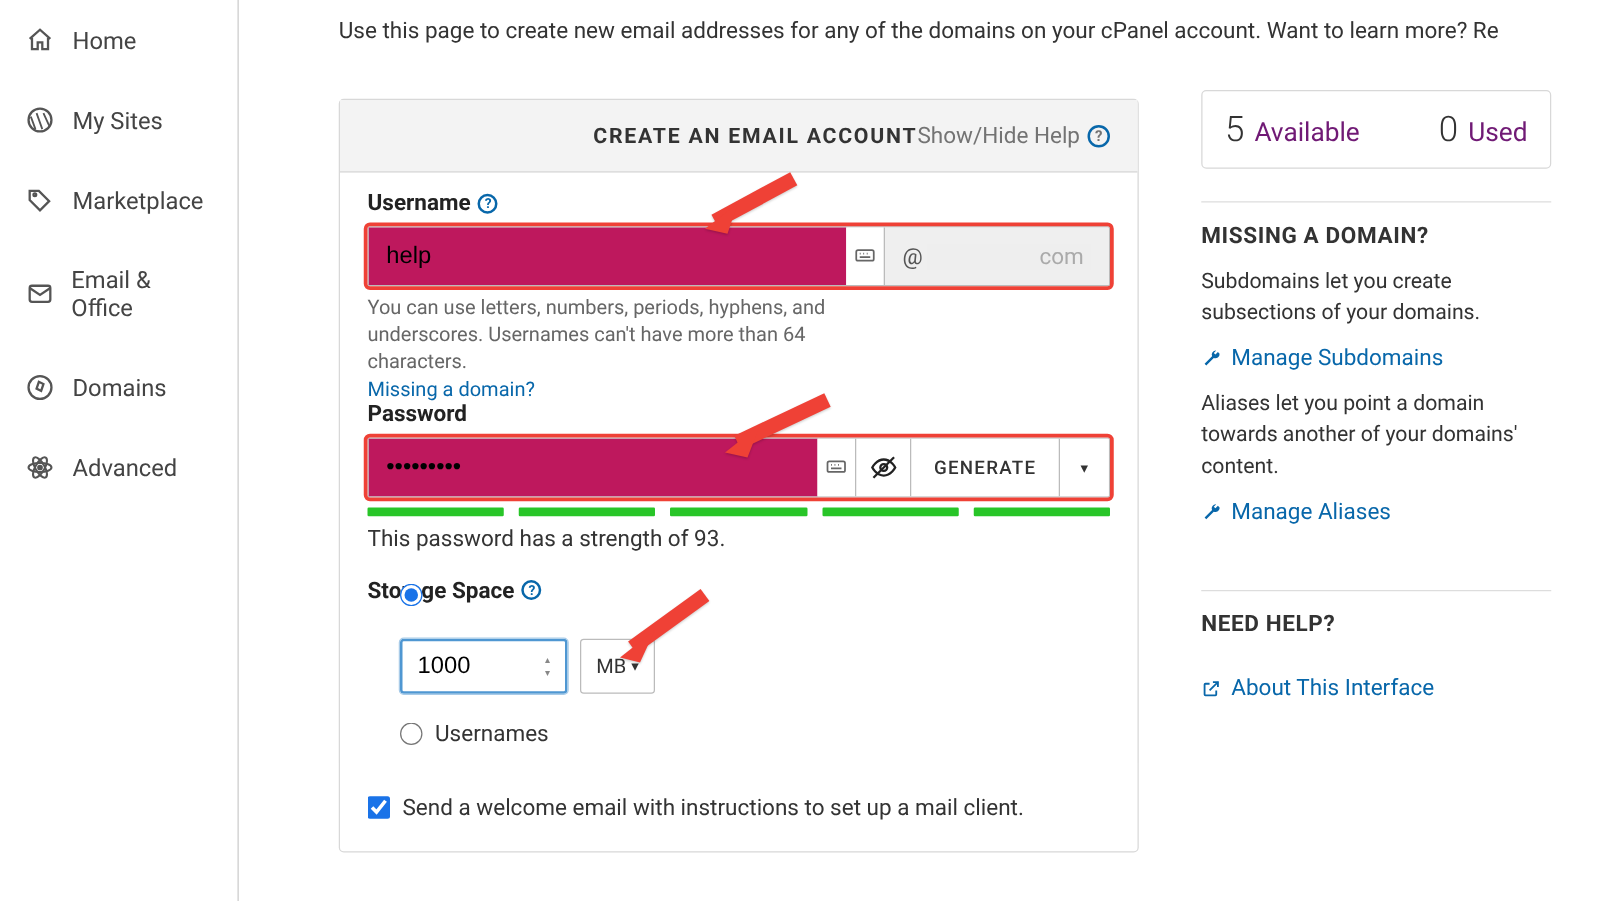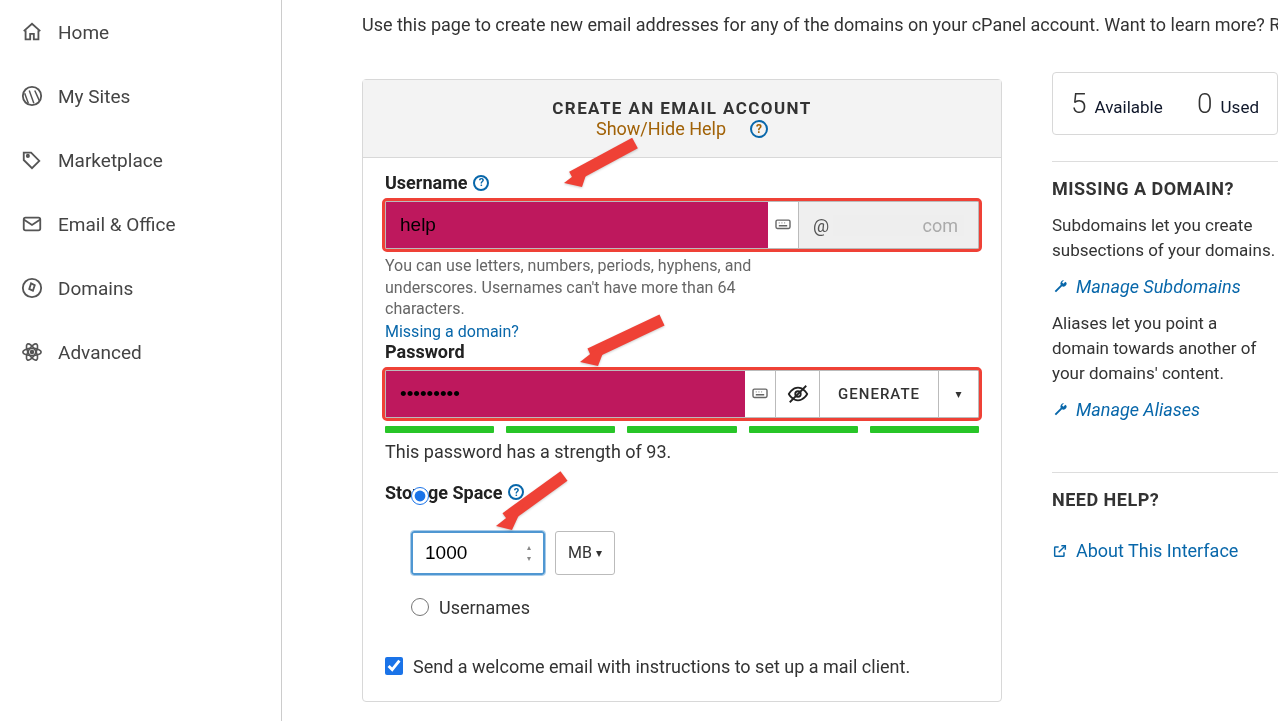--- a/index.html
+++ b/index.html
@@ -9,21 +9,21 @@
       color: #333;
       overflow: hidden;
       width: 1278px;
       height: 721px;
       position: relative;
     }
     .page { display: flex; height: 100%; }
 
     
     .sidebar {
-      width: 282px;
+      width: 191px;
       border-right: 1px solid #ccc;
       padding: 0;
     }
     .sidebar-item {
       display: flex;
       align-items: center;
       gap: 14px;
       padding: 20px 20px;
       font-size: 19px;
       color: #444;
@@ -58,35 +58,34 @@
       border-radius: 4px;
       background: #fff;
     }
     .panel-header {
       display: flex;
       align-items: center;
       justify-content: flex-end;
       padding: 18px 22px;
       background: #f3f3f3;
       border-bottom: 1px solid #d8d8d8;
-      flex-direction: column;
     }
     .panel-title {
       font-size: 17px;
       font-weight: 700;
       letter-spacing: 1.4px;
       text-transform: uppercase;
       color: #333;
     }
     .help-link {
       font-size: 18px;
-      color: #a16207;
+      color: #737373;
       display: inline-flex;
       align-items: center;
-      gap: 24px;
+      gap: 6px;
       cursor: pointer;
     }
     .help-link .qmark {
       display: inline-flex;
       width: 18px; height: 18px;
       border: 2px solid #0867aa;
       border-radius: 50%;
       align-items: center; justify-content: center;
       font-size: 12px; font-weight: 700;
     }
@@ -237,27 +236,27 @@
     .stat-box {
       border:1px solid #d8d8d8;
       border-radius:4px;
       padding: 14px 18px;
       display:flex;
       justify-content: space-between;
       align-items:baseline;
       margin-top: 72px;
     }
     .stat-box .num { font-size: 28px; font-weight:300; color:#333; }
-    .stat-box .lbl { font-size: 17px; color:#0f172a; margin-left:4px;margin-top:24px;}
+    .stat-box .lbl { font-size: 21px; color:#701a75; margin-left:4px;margin-top:24px;}
     .rc-divider { border-top:1px solid #ddd; margin: 26px 0 16px; }
     .rc-head { font-size:18px; font-weight:700; color:#333; letter-spacing:.5px; }
     .rc-text { font-size:17px; color:#333; margin-top:14px; line-height:1.45; }
     .wrench-link {
       display:flex; align-items:center; gap:8px;
-      color:#0867aa; font-size:18px; margin-top:14px; cursor:pointer;font-style:italic;
+      color:#0867aa; font-size:18px; margin-top:14px; cursor:pointer;
     }
     .ext-link {
       display:flex; align-items:center; gap:8px;
       color:#0867aa; font-size:18px; margin-top:30px; cursor:pointer;
     }
 
     
     .arrow {
       position: absolute;
       pointer-events:none;

